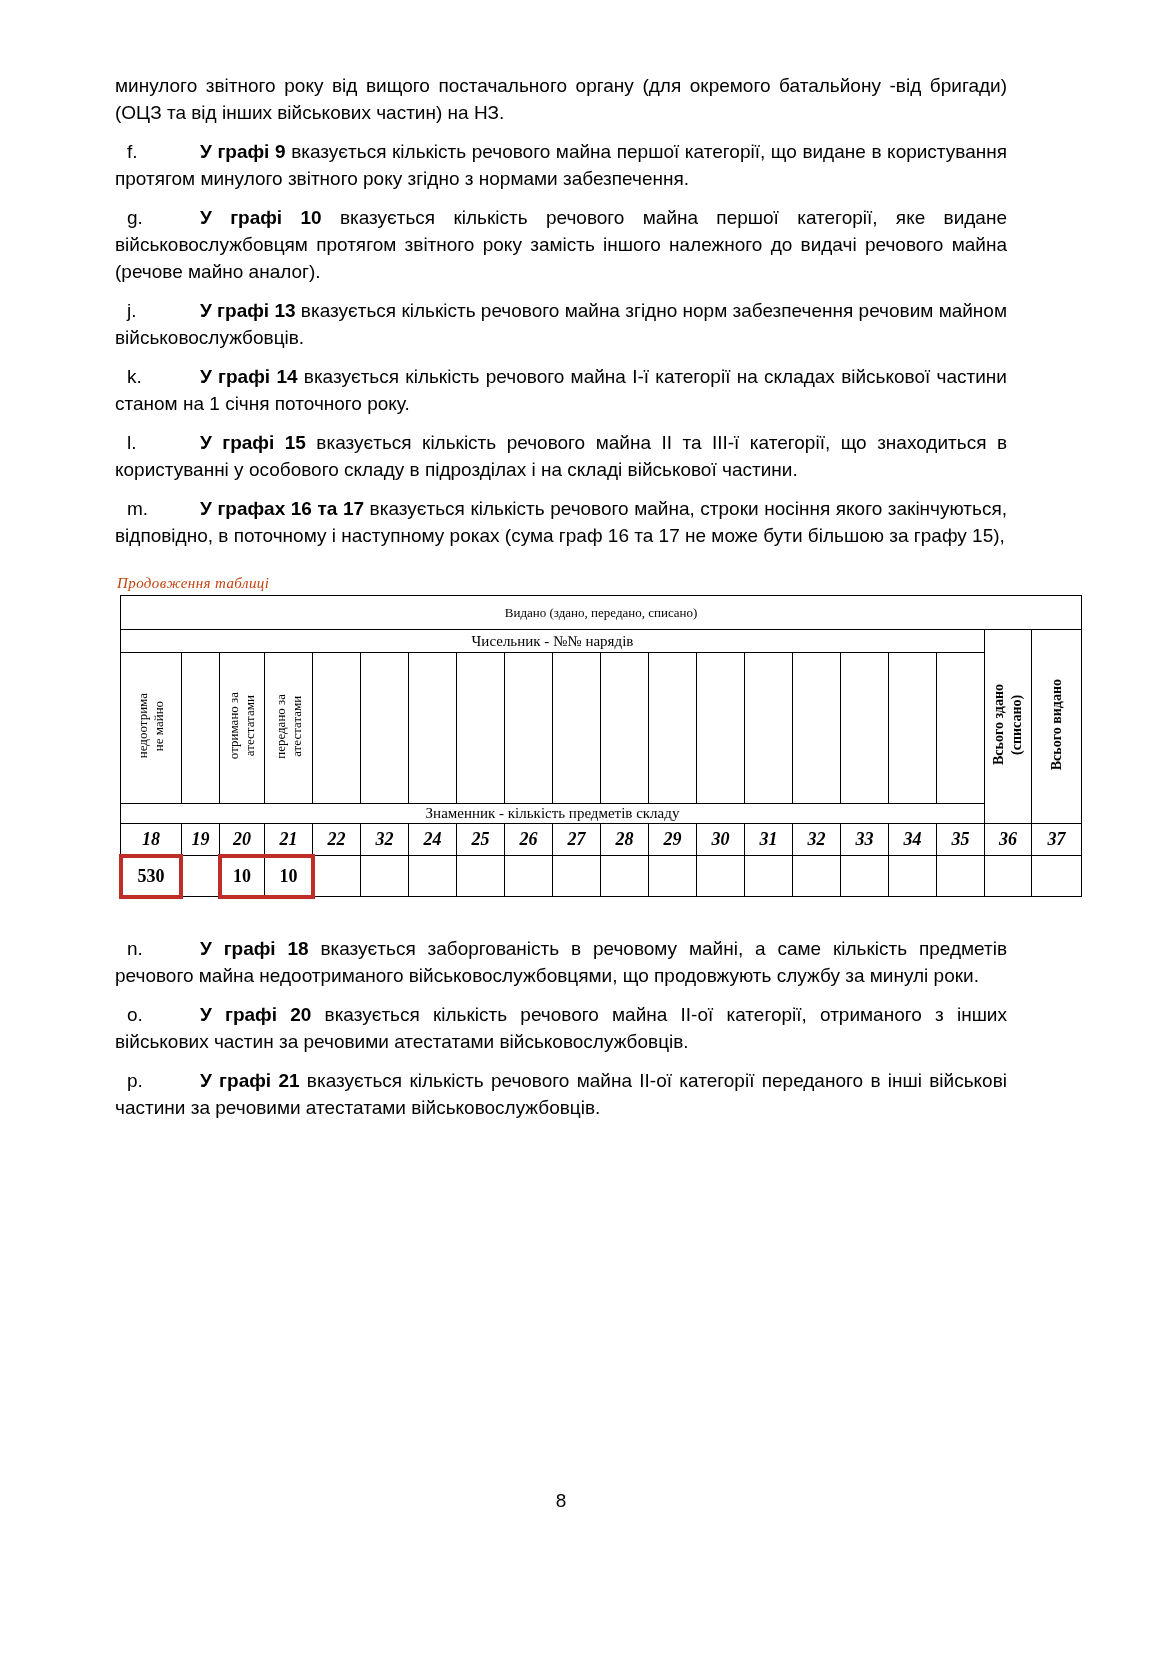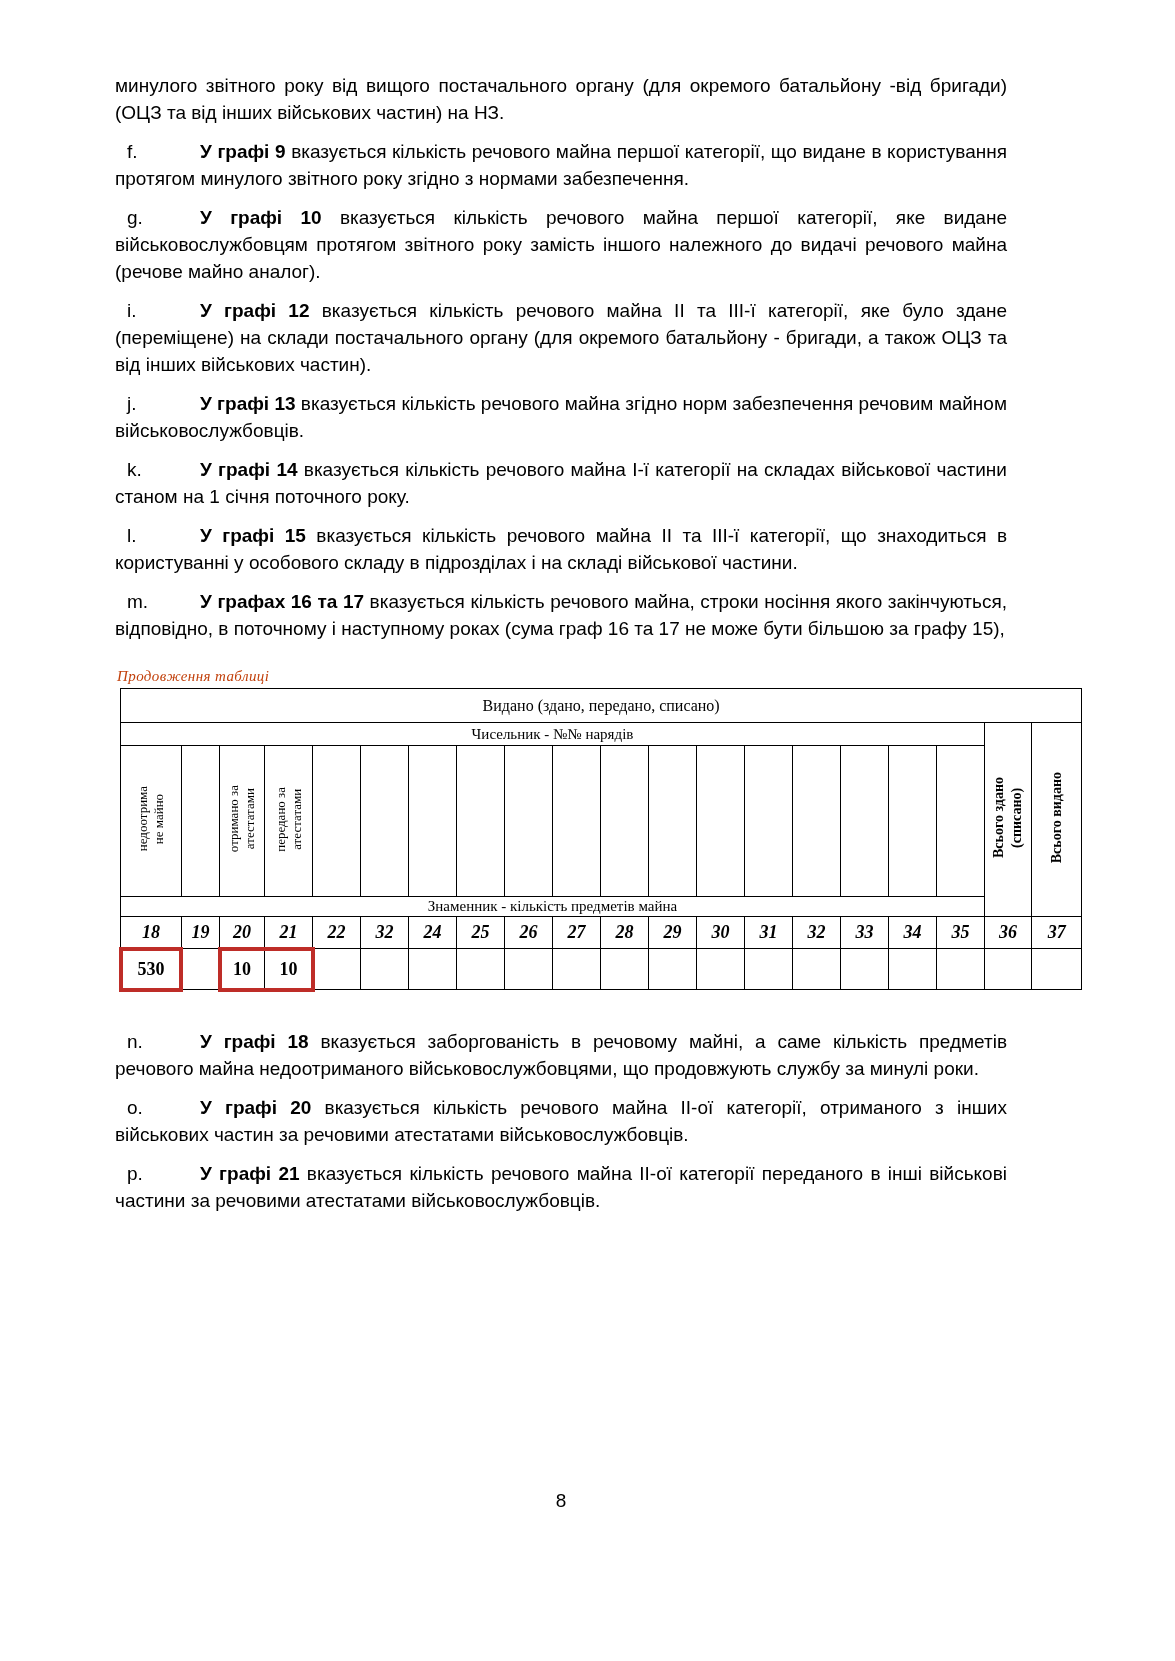--- a/index.html
+++ b/index.html
@@ -16,21 +16,21 @@
     margin:26px 0 3px 2px;
     font-family:"Liberation Serif", serif; font-style:italic;
     font-size:15px; letter-spacing:0.4px; color:#c2410c;
   }
 
   table.proptable { border-collapse:collapse; table-layout:fixed; width:962px; margin-left:5px; }
   table.proptable td {
     border:1px solid #000; padding:0; text-align:center; vertical-align:middle;
     font-family:"Liberation Serif", serif; position:relative; overflow:visible;
   }
-  tr.r1 td { height:33px; font-size:16px; }
+  tr.r1 td { height:33px; font-size:13px; }
   tr.r2 td { height:22px; font-size:15px; }
   tr.r3 td { height:150px; }
   tr.r4 td { height:19px; font-size:15px; }
   tr.r5 td { height:31px; font-size:18px; font-weight:bold; font-style:italic; }
   tr.r6 td { height:40px; font-size:18px; font-weight:bold; }
 
   .vtext { writing-mode:vertical-rl; transform:rotate(180deg); display:inline-block;
            font-size:13px; line-height:16px; }
   .vline { display:block; }
   td.vb .vtext { font-weight:bold; font-size:14px; line-height:18px; }
@@ -49,21 +49,20 @@
 <div class="page">
   <div class="content">
 
     <p class="par"><span>минулого звітного року від вищого постачального органу (для окремого батальйону -від бригади) (ОЦЗ та від інших військових частин) на НЗ.</span></p>
 
     <p class="par"><span class="plabel">f.</span><b>У графі 9</b><span> вказується кількість речового майна першої категорії, що видане в користування протягом минулого звітного року згідно з нормами забезпечення.</span></p>
 
     <p class="par"><span class="plabel">g.</span><b>У графі 10</b><span> вказується кількість речового майна першої категорії, яке видане військовослужбовцям протягом звітного року замість іншого належного до видачі речового майна (речове майно аналог).</span></p>
 
 
-    <p class="par"><span class="plabel">i.</span><b>У графі 12</b><span> вказується кількість речового майна II та III-ї категорії, яке було здане (переміщене) на склади постачального органу (для окремого батальйону - бригади, а також ОЦЗ та від інших військових частин).</span></p>
 
     <p class="par"><span class="plabel">j.</span><b>У графі 13</b><span> вказується кількість речового майна згідно норм забезпечення речовим майном військовослужбовців.</span></p>
 
     <p class="par"><span class="plabel">k.</span><b>У графі 14</b><span> вказується кількість речового майна I-ї категорії на складах військової частини станом на 1 січня поточного року.</span></p>
 
     <p class="par"><span class="plabel">l.</span><b>У графі 15</b><span> вказується кількість речового майна II та III-ї категорії, що знаходиться в користуванні у особового складу в підрозділах і на складі військової частини.</span></p>
 
     <p class="par"><span class="plabel">m.</span><b>У графах 16 та 17</b><span> вказується кількість речового майна, строки носіння якого закінчуються, відповідно, в поточному і наступному роках (сума граф 16 та 17 не може бути більшою за графу 15),</span></p>
 
     <div class="table-caption">Продовження таблиці</div>
@@ -124,21 +123,21 @@
         <td></td>
             <td></td>
         <td></td>
             <td></td>
         <td></td>
             <td></td>
         <td></td>
             <td></td>
       </tr>
       <tr class="r4">
-        <td colspan="18">Знаменник  -  кількість предметів майна</td>
+        <td colspan="18">Знаменник  -  кількість предметів складу</td>
       </tr>
       <tr class="r5">
         <td>18</td>
         <td>19</td>
         <td>20</td>
         <td>21</td>
         <td>22</td>
         <td>32</td>
         <td>24</td>
         <td>25</td>

